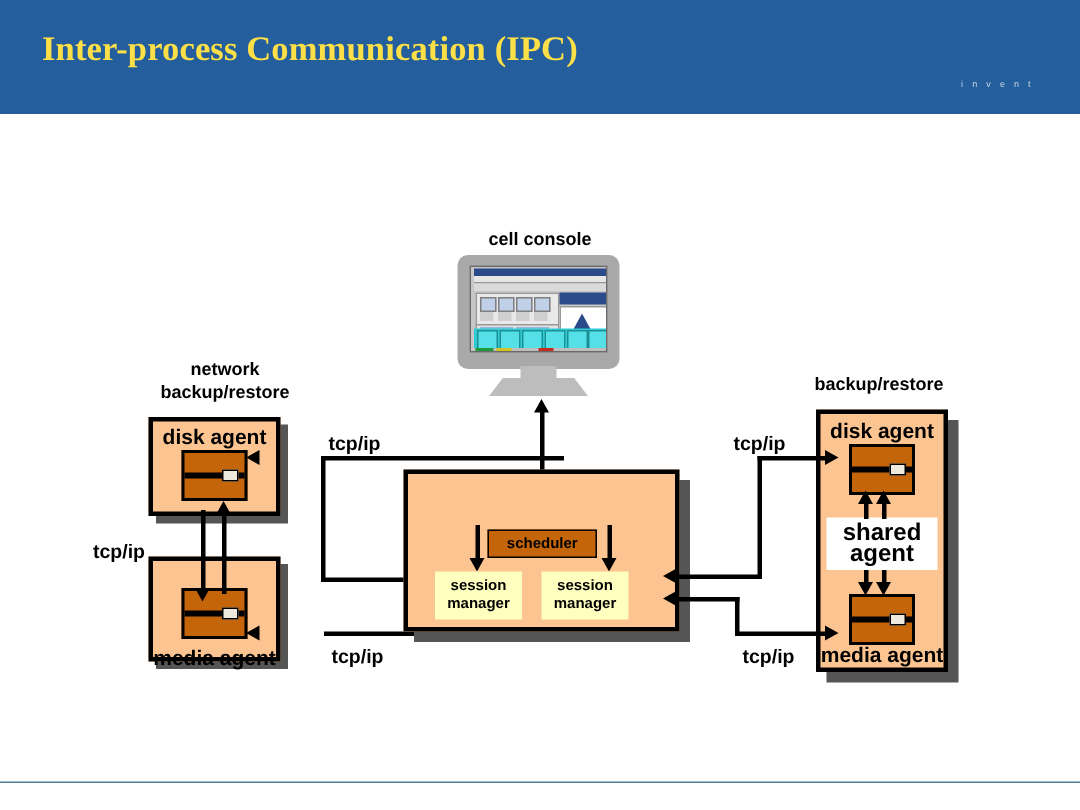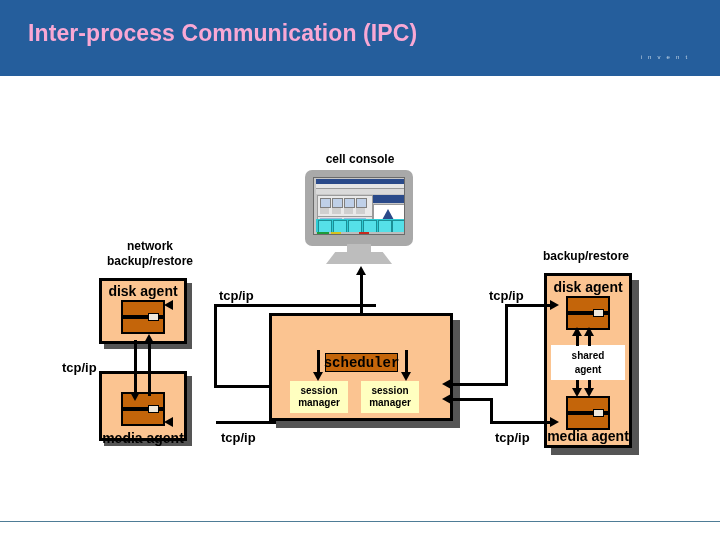--- a/index.html
+++ b/index.html
@@ -23,23 +23,24 @@
     position: absolute;
     left: 0; top: 0;
     width: 720px; height: 76px;
     background: #255E9C;
   }
   #slide-title {
     position: absolute;
     left: 28px; top: 20px;
     font-size: 23px;
     font-weight: bold;
-    color: #f9a8d4;
+    color: #fde047;
     letter-spacing: 0.1px;
     white-space: nowrap;
+    font-family: Liberation Serif, serif;
   }
   #hp-logo {
     position: absolute;
     left: 636px; top: 13px;
     width: 58px; height: 37px;
     background: #ffffff;
     border-radius: 4px;
     overflow: hidden;
   }
   #hp-logo-mark {
@@ -138,33 +139,32 @@
     align-items: center;
     justify-content: center;
     text-align: center;
     line-height: 12px;
   }
   .panel-orange {
     position: absolute;
     background: #C4650A;
     border: 1px solid #000000;
     box-sizing: border-box;
-    font-size: 14px;
+    font-size: 10px;
     font-weight: bold;
     color: #000000;
     display: flex;
     align-items: center;
     justify-content: center;
     text-align: left;
-    font-family: Liberation Mono, monospace;
   }
   .panel-white {
     position: absolute;
     background: #FFFFFF;
-    font-size: 10px;
+    font-size: 16px;
     font-weight: bold;
     color: #000000;
     display: flex;
     align-items: center;
     justify-content: center;
     text-align: center;
     line-height: 14px;
   }
 
   

